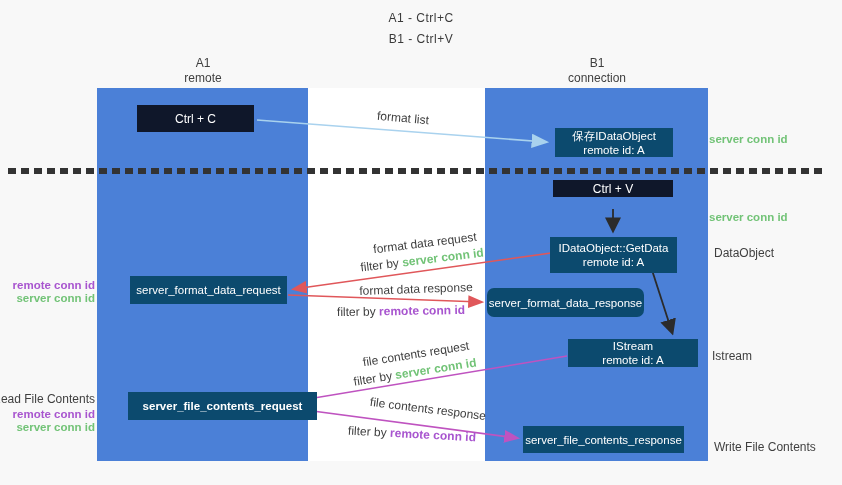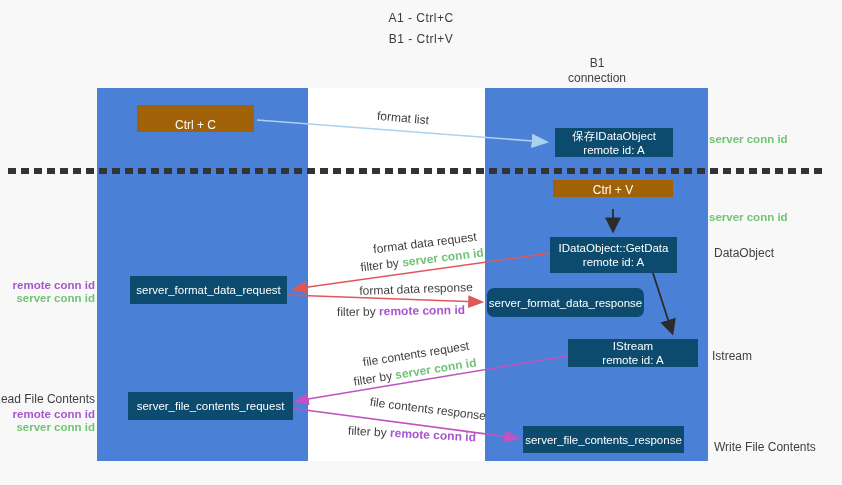--- a/index.html
+++ b/index.html
@@ -63,30 +63,30 @@
     position: absolute;
     display: flex;
     flex-direction: column;
     align-items: center;
     justify-content: center;
     color: #ffffff;
     font-size: 12px;
     line-height: 14px;
     text-align: center;
   }
-  .node.green  { background: #a16207; justify-content: flex-end; }
+  .node.green  { background: #0f172a; }
   .node.orange { background: #0c4a6e; font-size: 11.5px; }
   .n-ctrl-c    { left: 137px; top: 105px; width: 117px; height: 27px; }
   .n-save-obj  { left: 555px; top: 128px; width: 118px; height: 29px; }
   .n-ctrl-v    { left: 553px; top: 180px; width: 120px; height: 17px; }
   .n-getdata   { left: 550px; top: 237px; width: 127px; height: 36px; }
   .n-fmt-req   { left: 130px; top: 276px; width: 157px; height: 28px; }
   .n-fmt-resp  { left: 487px; top: 288px; width: 157px; height: 29px; border-radius: 7px; }
   .n-istream   { left: 568px; top: 339px; width: 130px; height: 28px; }
-  .n-file-req  { left: 128px; top: 392px; width: 165px; height: 28px; }
+  .n-file-req  { left: 128px; top: 392px; width: 189px; height: 28px; font-weight: bold; }
   .n-file-resp { left: 523px; top: 426px; width: 161px; height: 27px; }
   svg.arrows {
     position: absolute;
     left: 0; top: 0;
     width: 842px; height: 485px;
     pointer-events: none;
   }
   .flow-label {
     position: absolute;
     font-size: 12px;
@@ -112,20 +112,24 @@
 
 <div class="canvas">
 
   <div class="title">
     <div>A1 - Ctrl+C</div>
     <div>B1 - Ctrl+V</div>
   </div>
 
   <div class="band"></div>
 
+  <div class="col-header a1">
+    <div>A1</div>
+    <div>remote</div>
+  </div>
   <div class="col-header b1">
     <div>B1</div>
     <div>connection</div>
   </div>
 
   <div class="lifeline left"></div>
   <div class="lifeline right"></div>
 
   <div class="dotted"></div>
 

